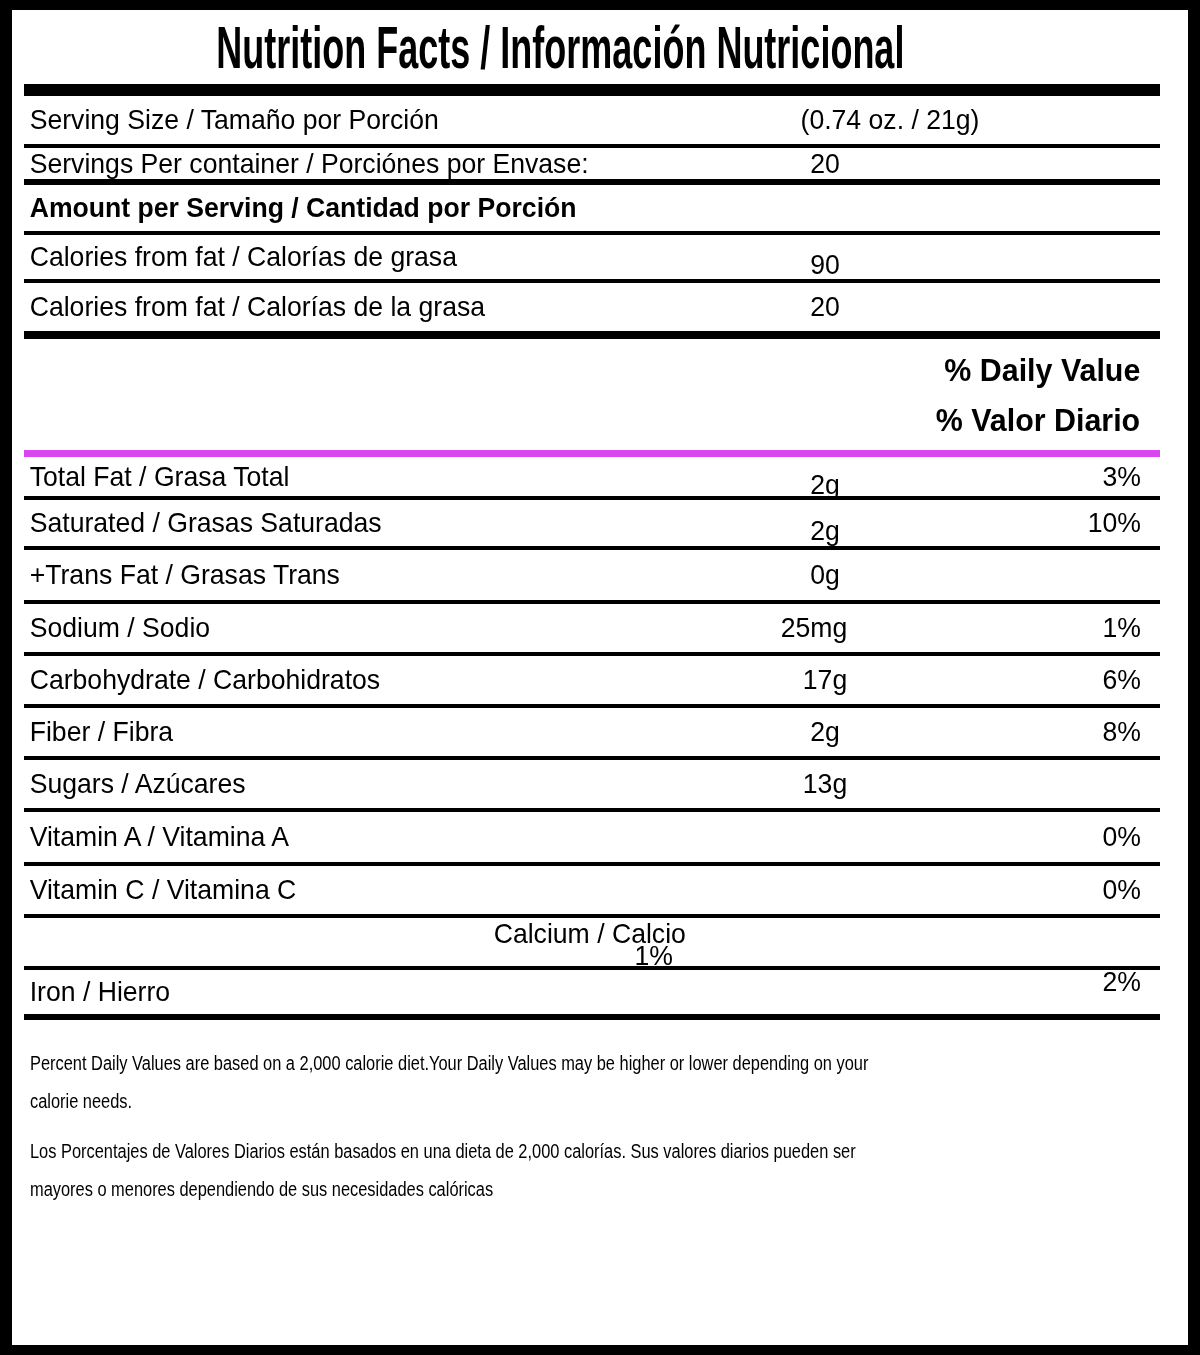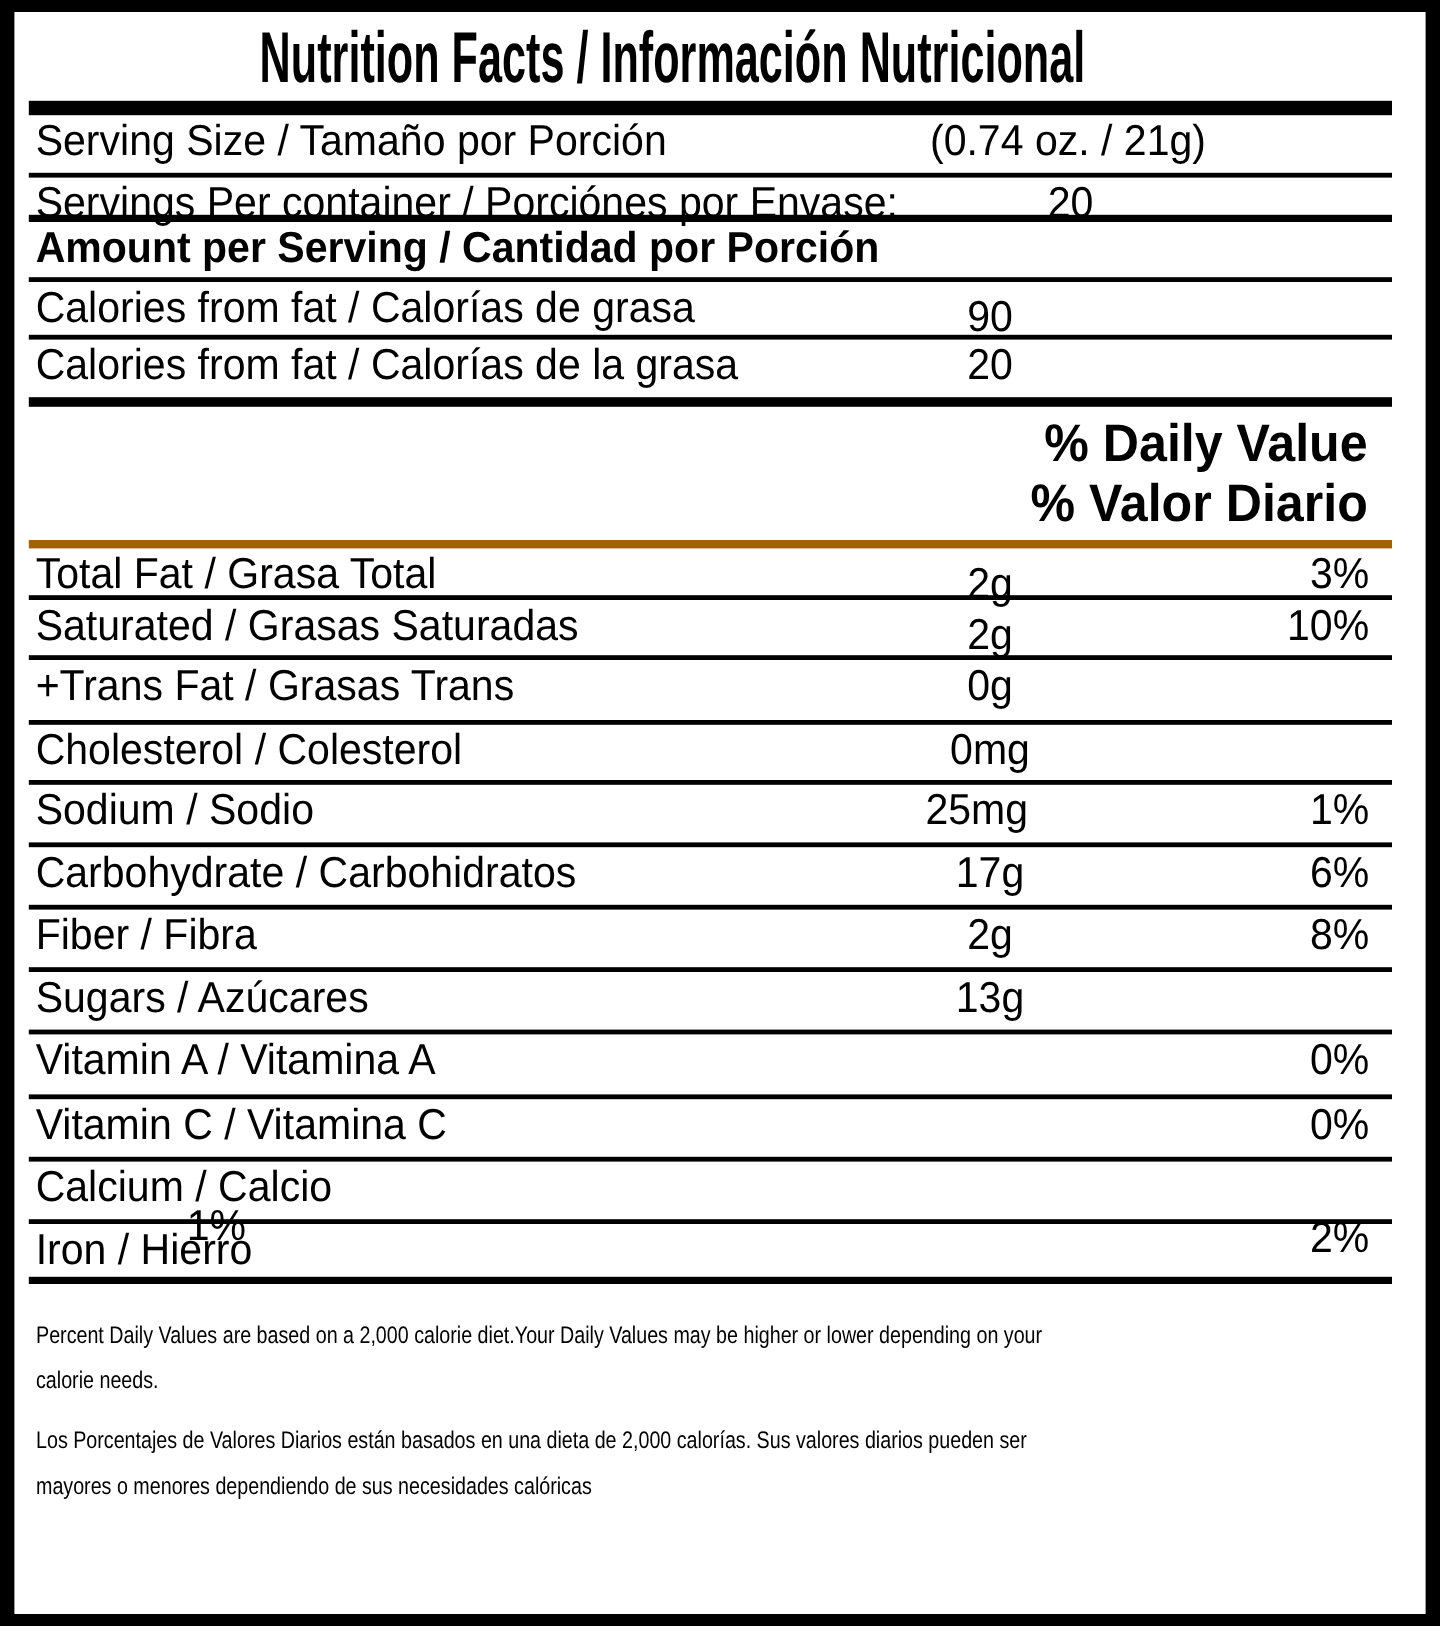--- a/index.html
+++ b/index.html
@@ -41,23 +41,23 @@
     height: 12px;
     background: #000000;
     margin: 0 28px 0 12px;
   }
 
   
   .rows { margin: 0 28px 0 12px; }
 
   .row {
     display: flex;
-    align-items: flex-start;
+    align-items: center;
     border-bottom: 4px solid #000000;
-    font-size: 36px;
+    font-size: 28px;
   }
   .lbl {
     flex: 1;
     padding-left: 6px;
     white-space: nowrap;
     transform: scaleX(0.95);
     transform-origin: left center;
   }
   .val {
     width: 270px;
@@ -80,27 +80,27 @@
   .r-serving .val-wide { width: 420px; }
   .r-serving .pct-narrow { width: 60px; padding-right: 0; }
   .r-servings  { height: 37px; border-bottom-width: 6px; }
   .r-amount    { height: 50px; }
   .r-cal1      { height: 48px; }
   .r-cal2      { height: 56px; border-bottom-width: 8px; }
   .val-low     { position: relative; top: 8px; }
 
   .dv-block {
     height: 118px;
-    border-bottom: 7px solid #a16207;
+    border-bottom: 7px solid #d946ef;
     display: flex;
     flex-direction: column;
     justify-content: center;
     align-items: flex-end;
     padding-right: 20px;
-    font-size: 44px;
+    font-size: 32px;
     font-weight: bold;
   }
   .dv-line {
     line-height: 50px;
     white-space: nowrap;
     transform: scaleX(0.95);
     transform-origin: right center;
   }
 
   .r-totalfat  { height: 43px; }
@@ -186,25 +186,20 @@
       <span class="val val-low">2g</span>
       <span class="pct">10%</span>
     </div>
 
     <div class="row r-trans">
       <span class="lbl">+Trans Fat / Grasas Trans</span>
       <span class="val">0g</span>
       <span class="pct"></span>
     </div>
 
-    <div class="row r-chol">
-      <span class="lbl">Cholesterol / Colesterol</span>
-      <span class="val">0mg</span>
-      <span class="pct"></span>
-    </div>
 
     <div class="row r-sodium">
       <span class="lbl">Sodium / Sodio</span>
       <span class="val">25mg</span>
       <span class="pct">1%</span>
     </div>
 
     <div class="row r-carb">
       <span class="lbl">Carbohydrate / Carbohidratos</span>
       <span class="val">17g</span>

